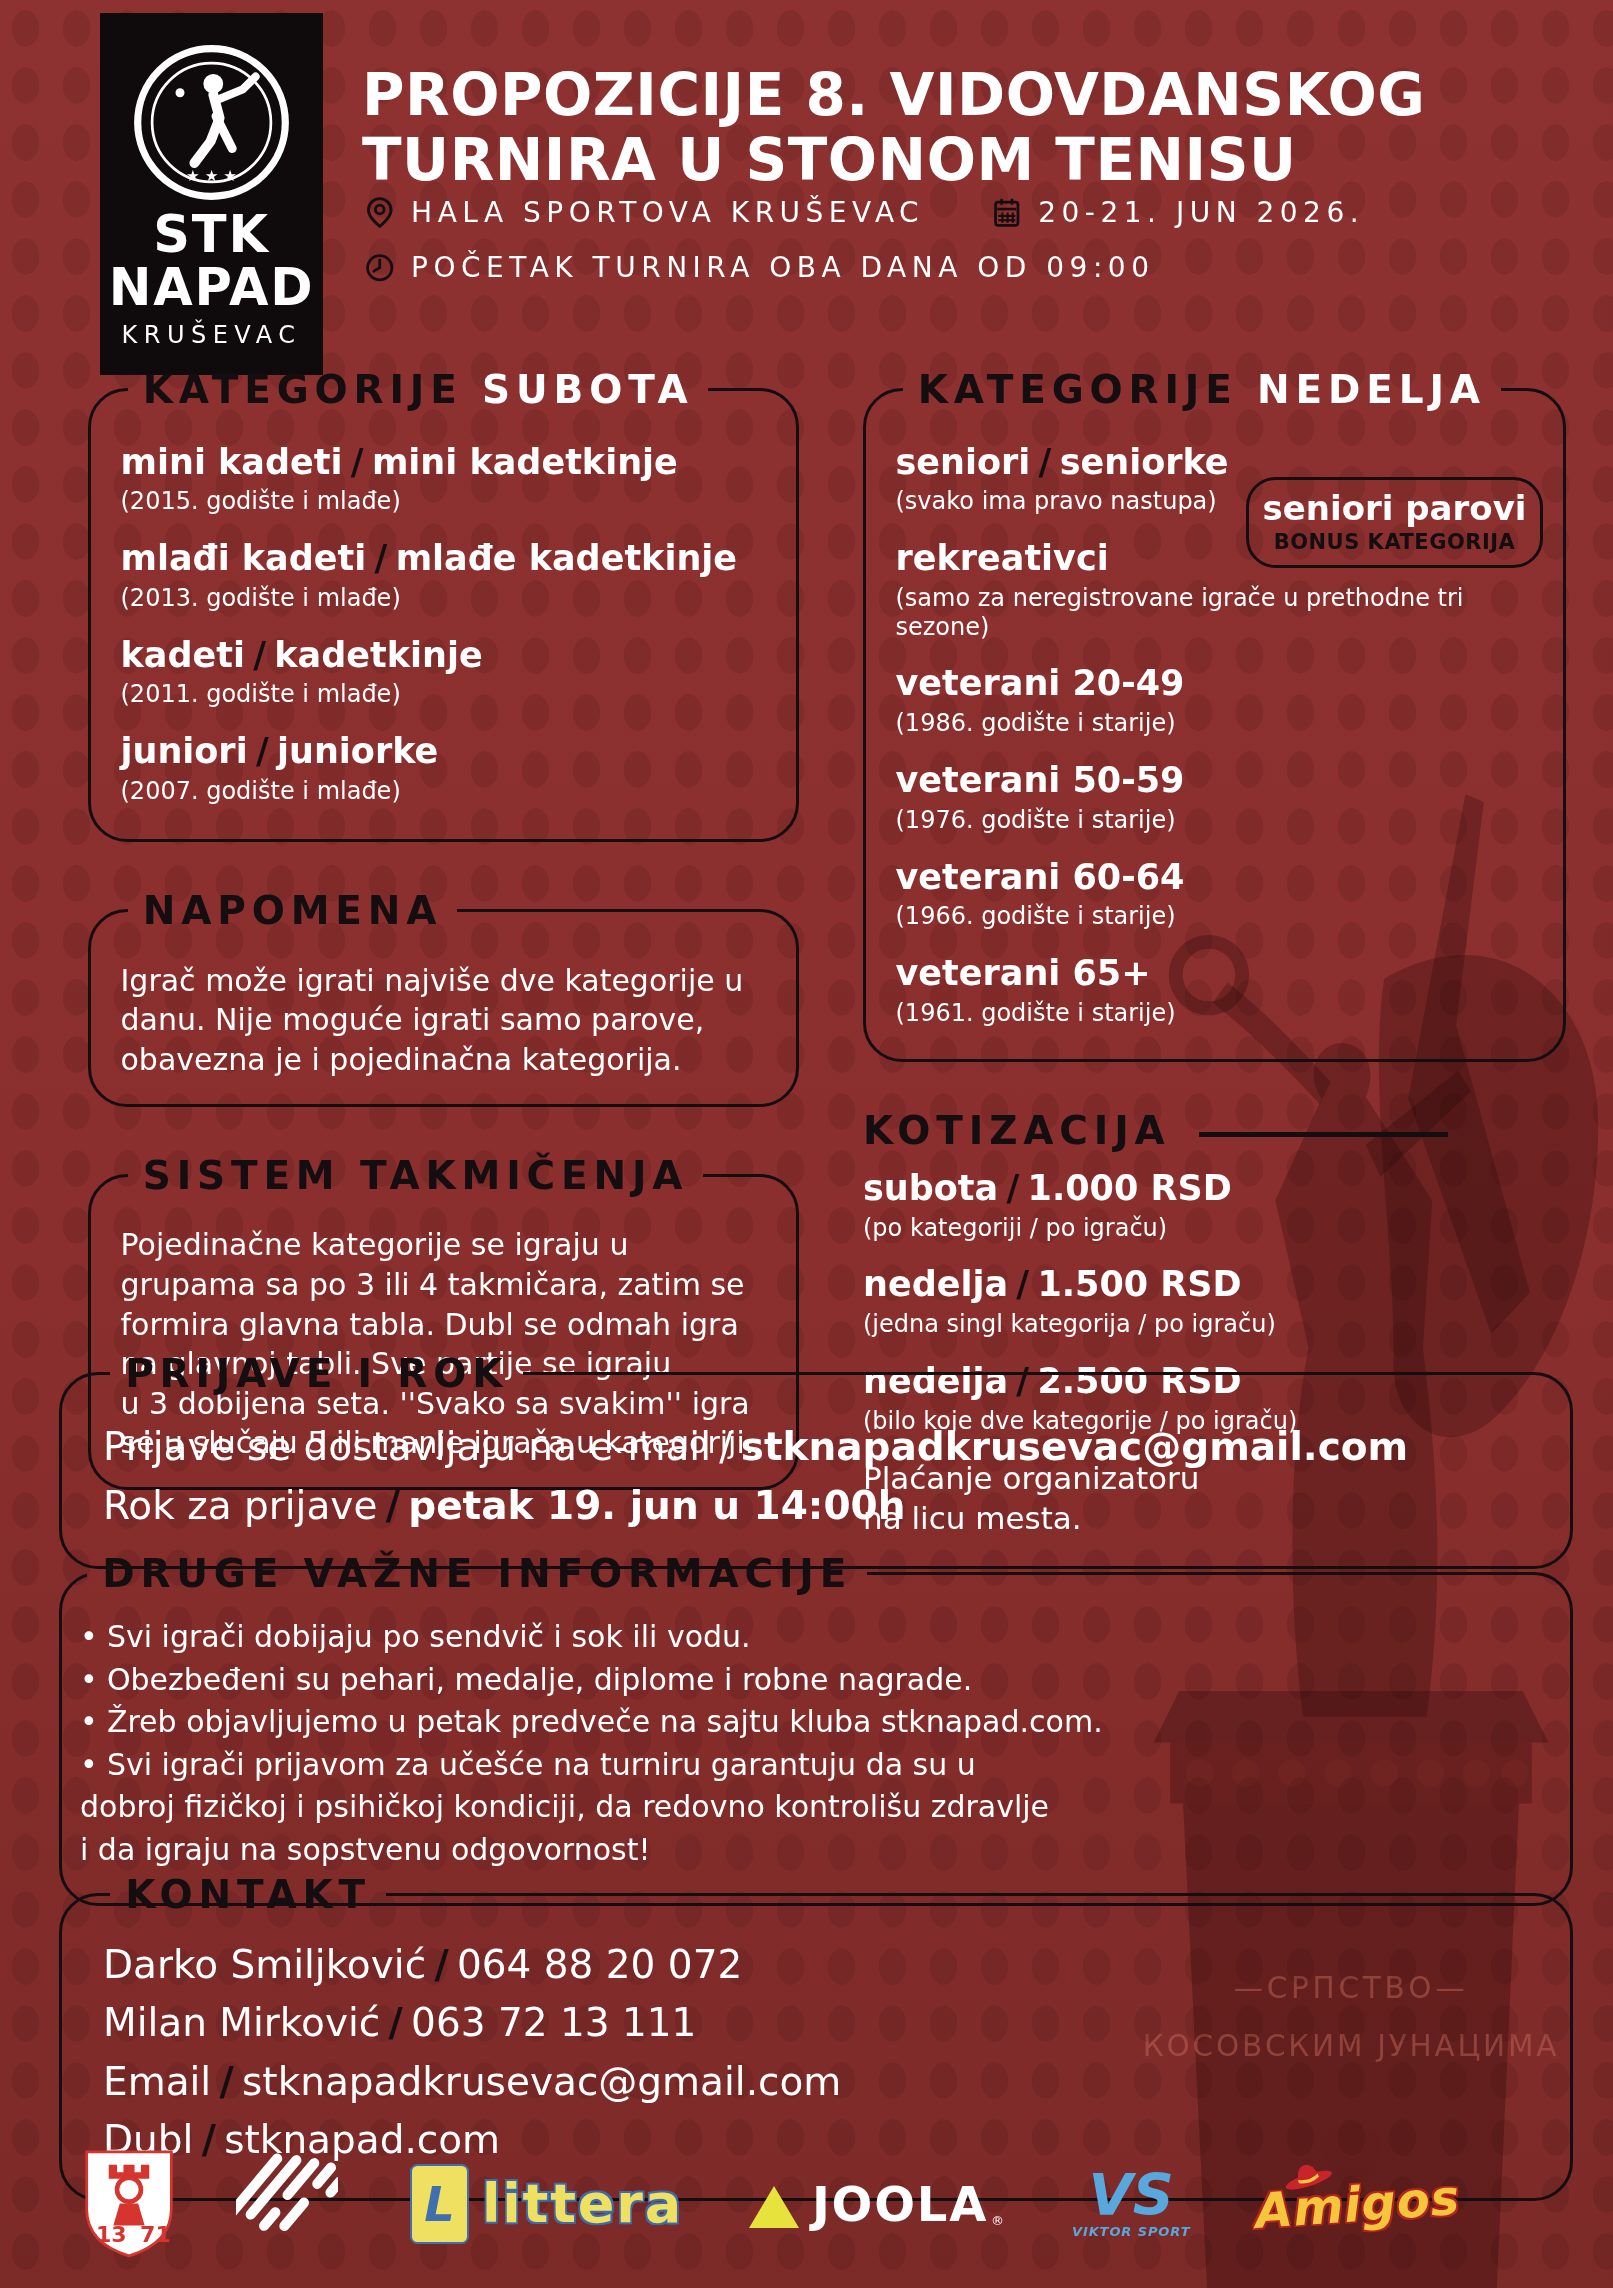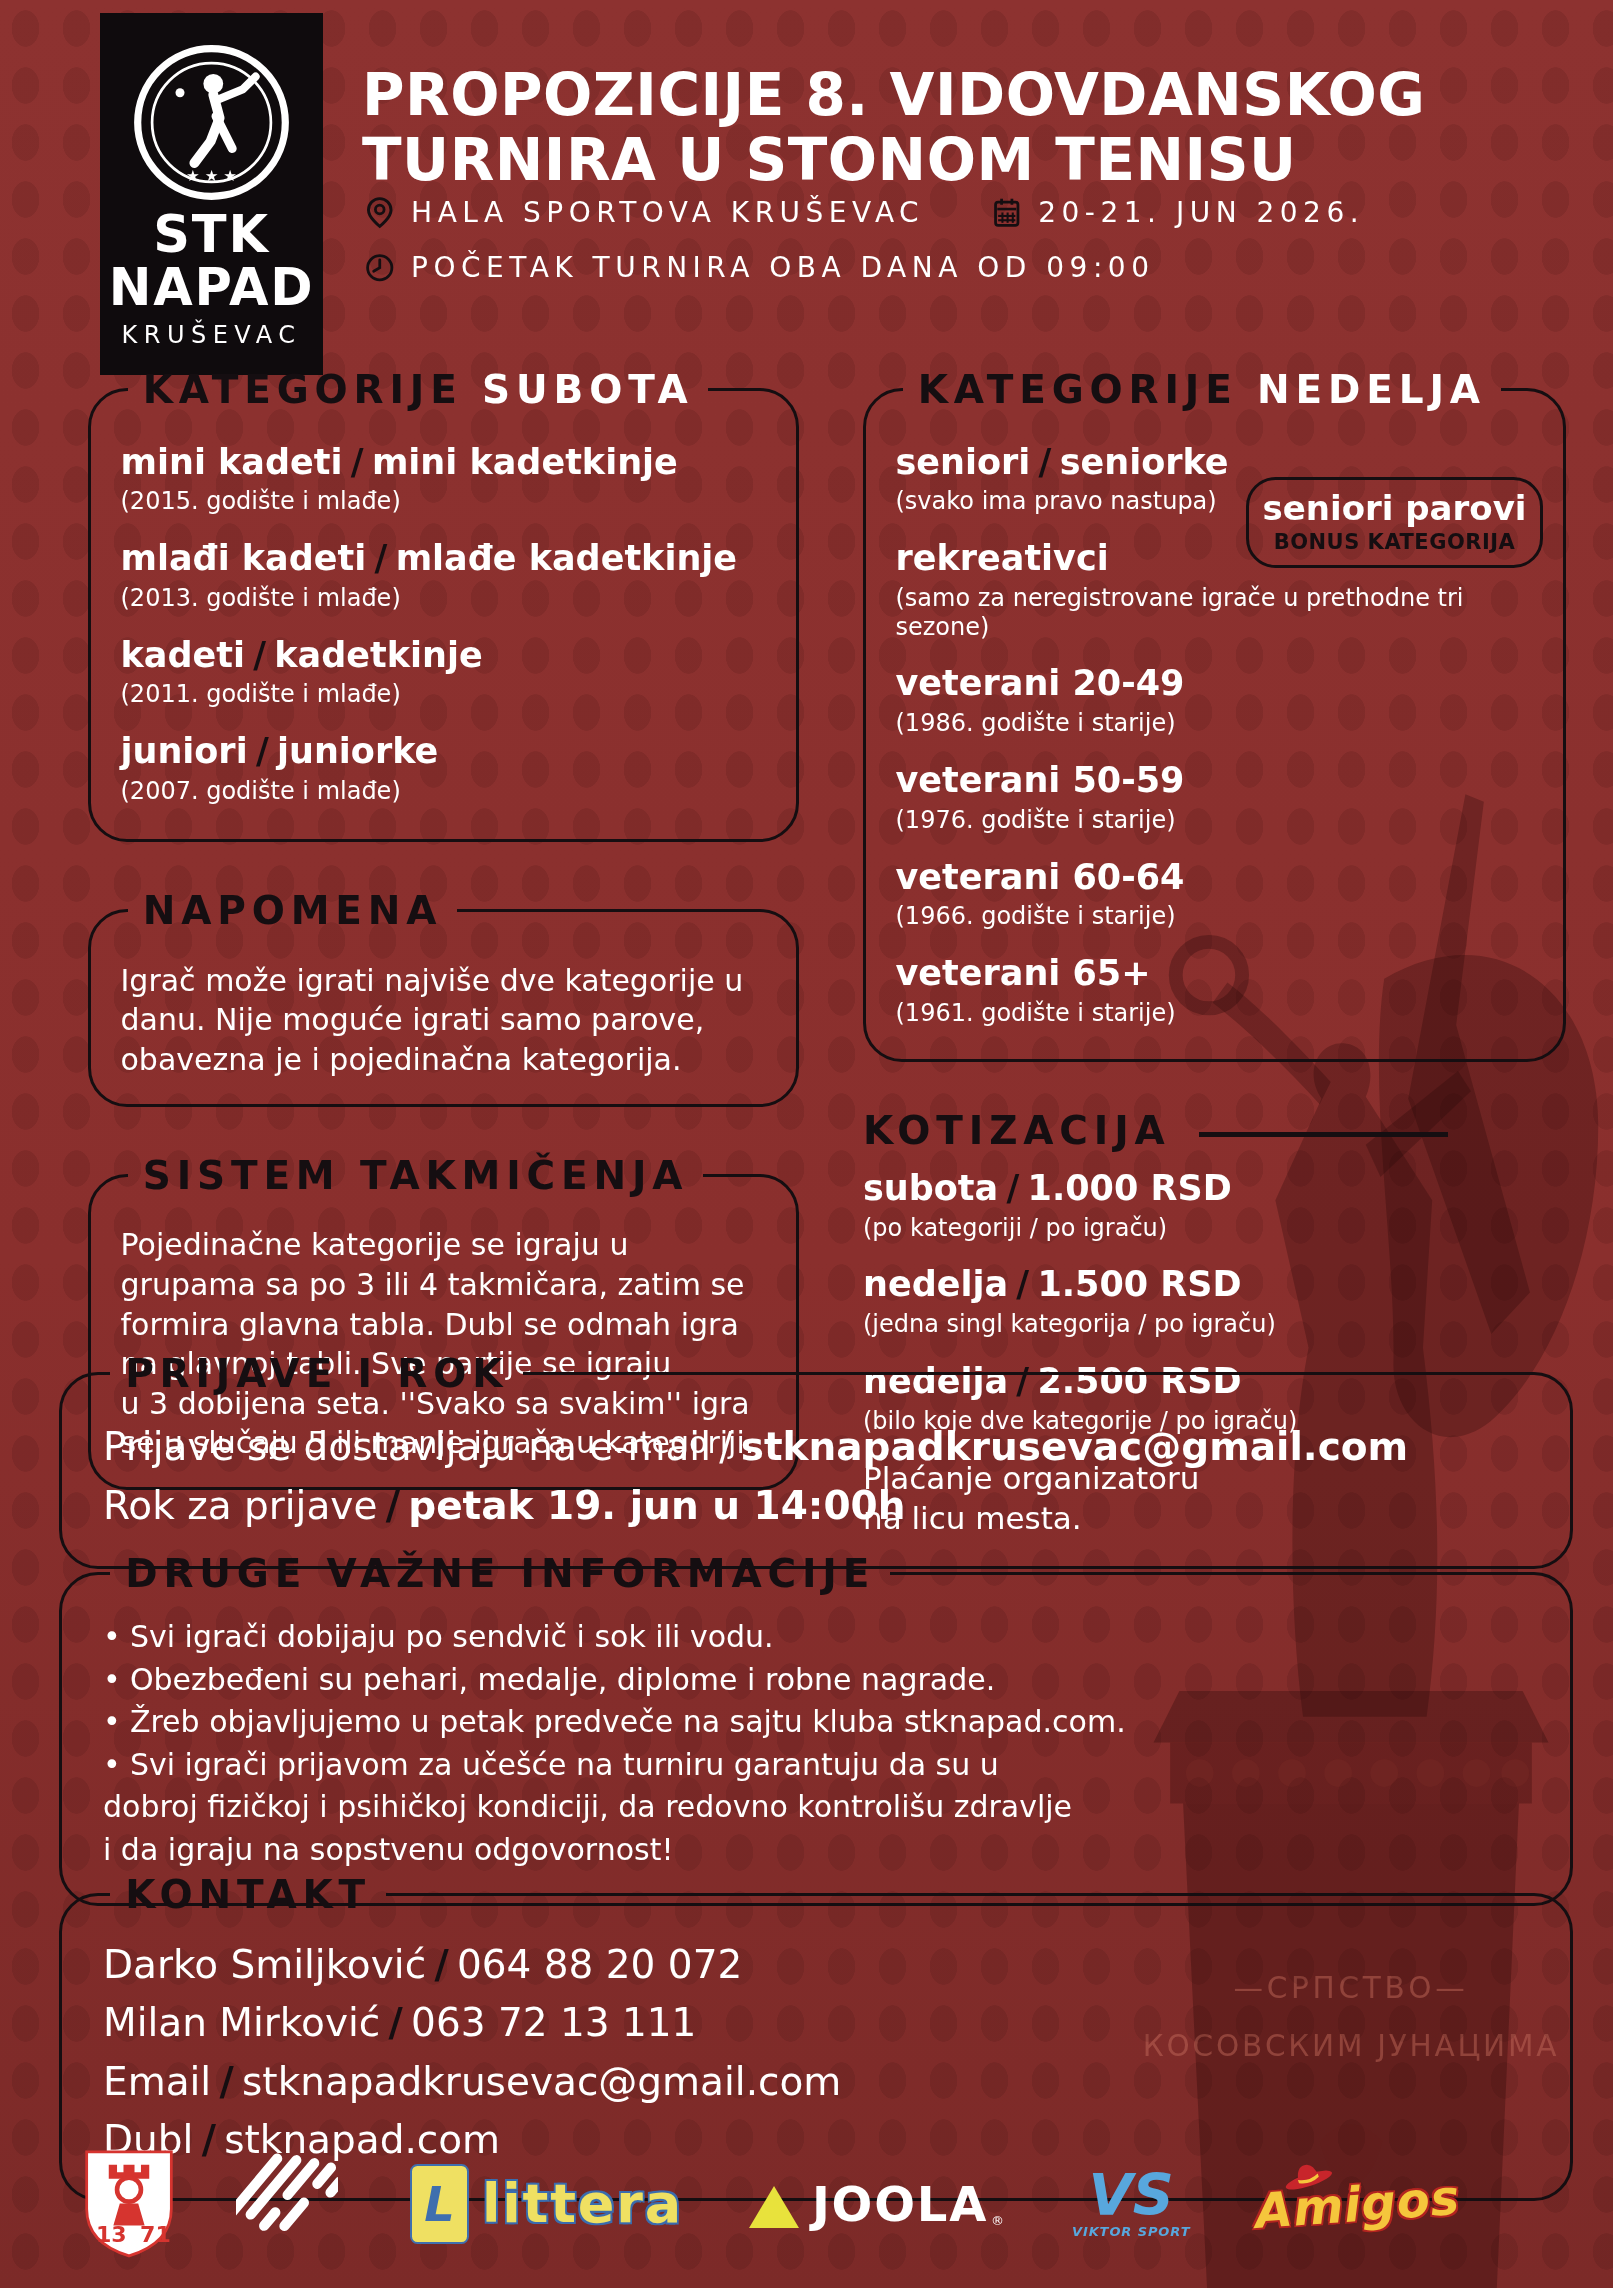--- a/index.html
+++ b/index.html
@@ -271,21 +271,21 @@
       <div class="line">
         <span>Prijave se dostavljaju na e-mail</span><span class="sl-w">/</span><span class="bold">stknapadkrusevac@gmail.com</span>
       </div>
       <div class="line">
         <span>Rok za prijave</span><span class="sl">/</span><span class="bold">petak 19. jun u 14:00h</span>
       </div>
     </fieldset>
   </div>
 
   <div class="full layer" style="top:1549px;">
-    <fieldset style="padding:20px 41px 31px;">
+    <fieldset style="padding:20px 18px 31px;">
       <legend><span class="lb">DRUGE VAŽNE INFORMACIJE</span></legend>
       <div class="bullet-line"><span class="b">•</span><span>Svi igrači dobijaju po sendvič i sok ili vodu.</span></div>
       <div class="bullet-line"><span class="b">•</span><span>Obezbeđeni su pehari, medalje, diplome i robne nagrade.</span></div>
       <div class="bullet-line"><span class="b">•</span><span>Žreb objavljujemo u petak predveče na sajtu kluba stknapad.com.</span></div>
       <div class="bullet-line"><span class="b">•</span><span>Svi igrači prijavom za učešće na turniru garantuju da su u</span></div>
       <div class="bullet-line"><span>dobroj fizičkoj i psihičkoj kondiciji, da redovno kontrolišu zdravlje</span></div>
       <div class="bullet-line"><span>i da igraju na sopstvenu odgovornost!</span></div>
     </fieldset>
   </div>
 

